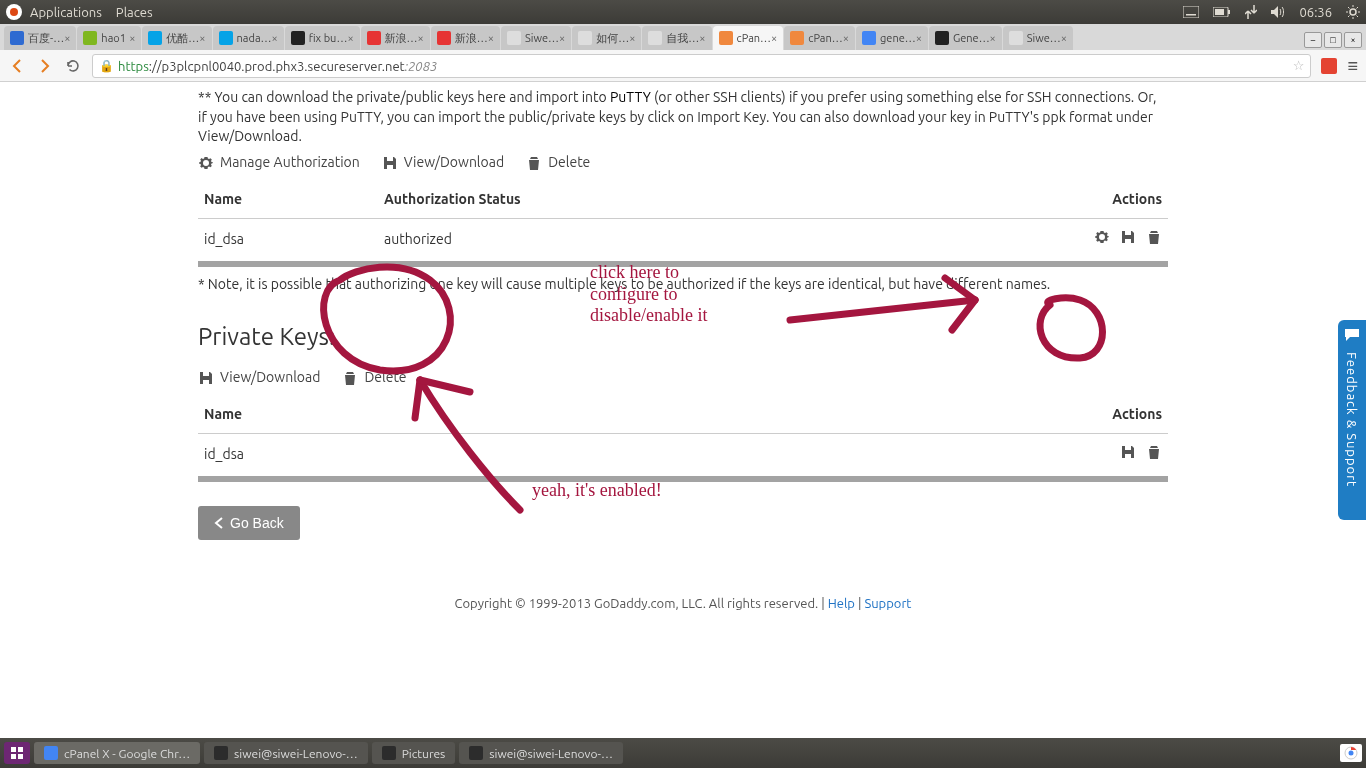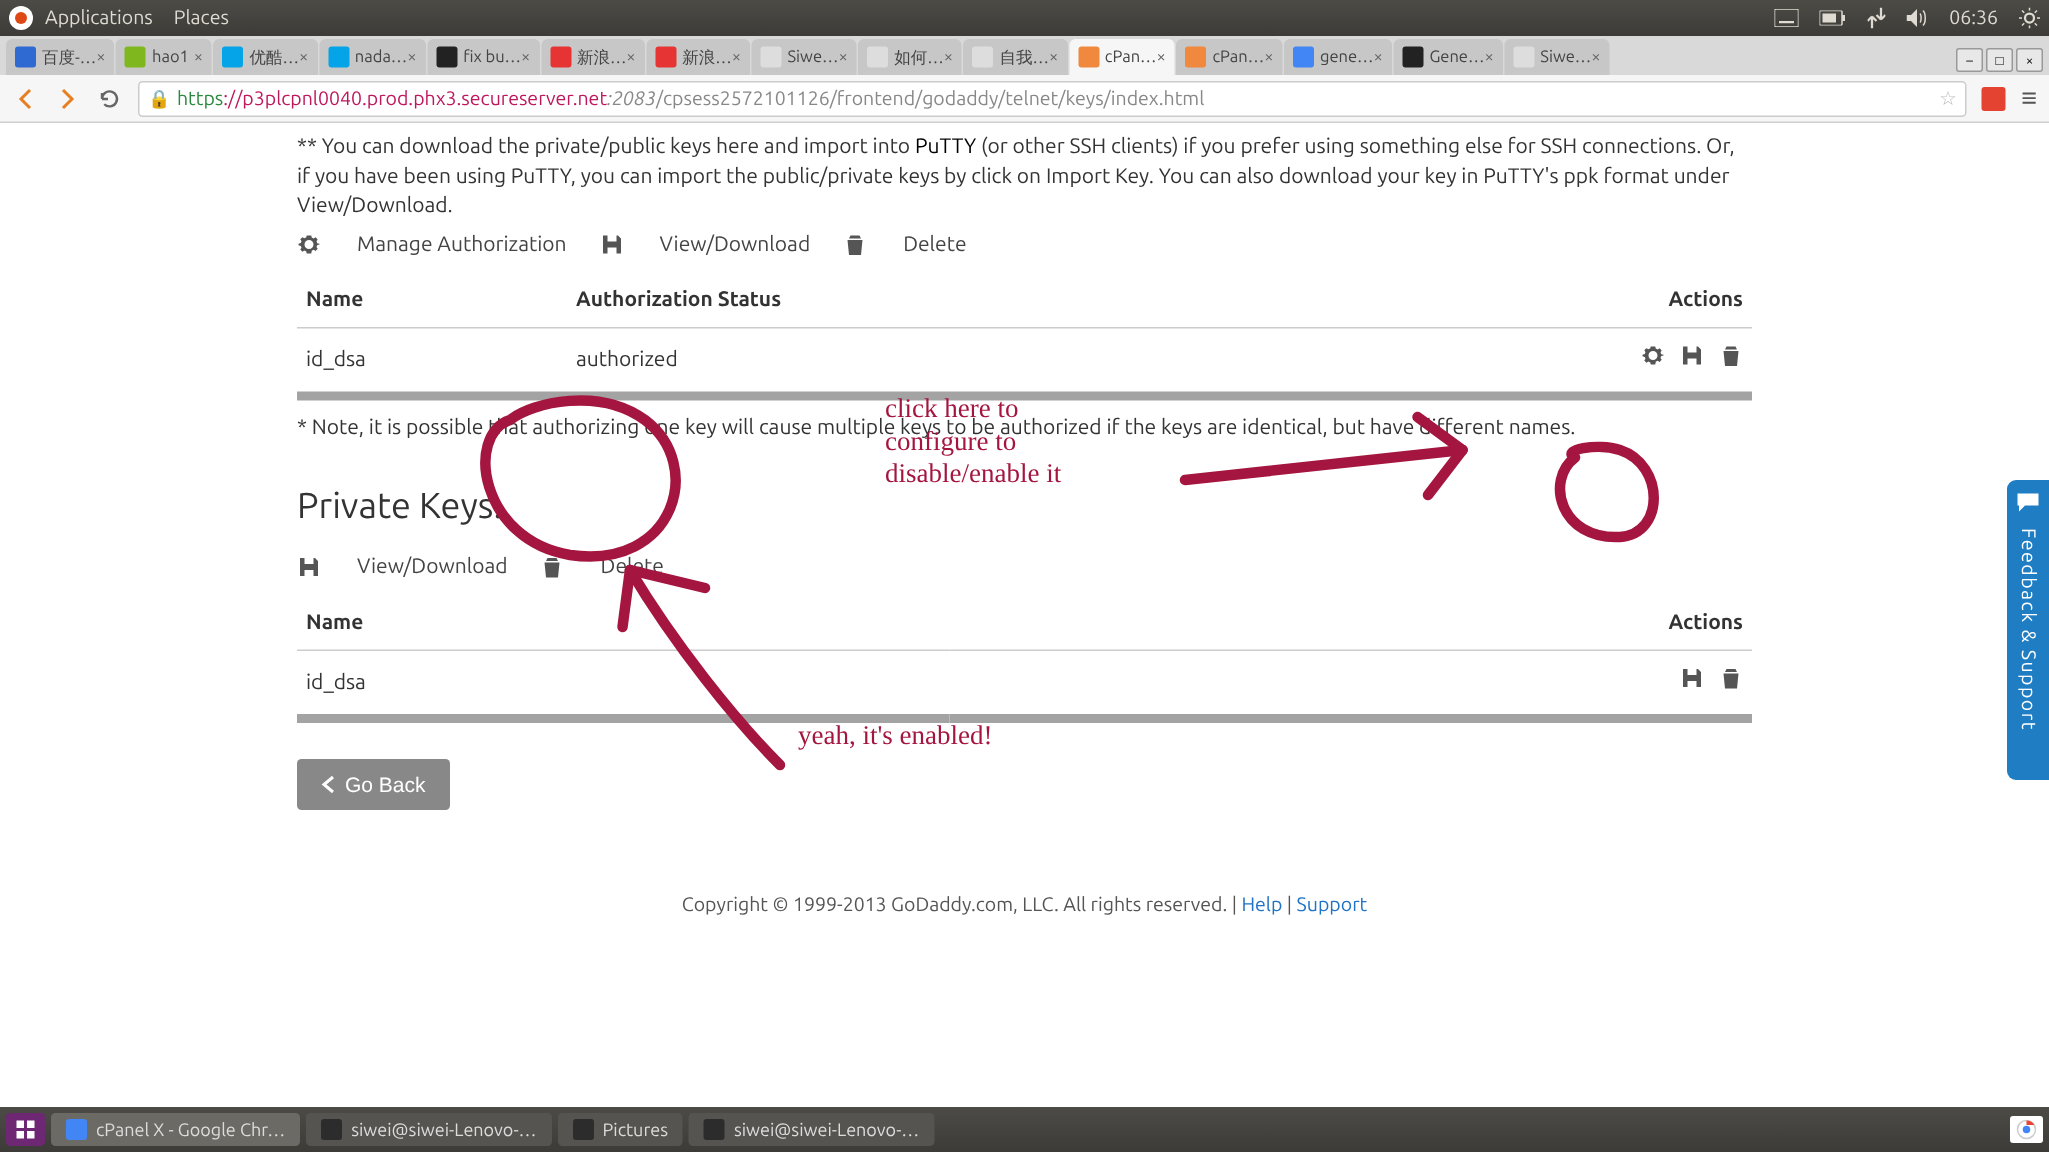--- a/index.html
+++ b/index.html
@@ -25,35 +25,35 @@
 
 
 .omnibar { height:32px; background:#f6f6f6; border-bottom:1px solid #d0d0d0; display:flex; align-items:center; padding:0 8px; gap:10px; }
 .navbtn { width:18px; height:18px; display:flex;align-items:center;justify-content:center;color:#888;}
 .navbtn.back{color:#e67e22;}
 .navbtn.fwd{color:#e67e22;}
 .reload{color:#666;}
 .urlbox { flex:1; height:24px; border:1px solid #ccc; border-radius:3px; background:#fff; display:flex; align-items:center; padding:0 6px; font-size:13px; }
 .urlbox .lock{color:#2b8a3e; font-size:12px;margin-right:4px;}
 .urlbox .proto{color:#2b8a3e;}
-.urlbox .host{color:#be185d;}
+.urlbox .host{color:#404040;}
 .urlbox .path{color:#888;}
 .urlbox .port{color:#888;font-style:italic;}
 .urlbox .star{margin-left:auto;color:#bbb;}
 .omniext{width:16px;height:16px;background:#e44332;border-radius:2px;}
 .hamburger{font-size:18px;color:#555;}
 
 
 .viewport { position:absolute; top:82px; left:0; right:0; bottom:30px; overflow:auto; background:#fff; }
 .cpanel { width:970px; margin:0 auto; padding:0 0 40px 0; color:#333; font-size:14px; line-height:1.4;}
 .cpanel p.intro{margin:6px 0;}
 .cpanel a{color:#000000;text-decoration:none;}
 .cpanel h2{font-size:24px;font-weight:400;color:#333;margin:26px 0 14px;}
 .cpanel .toolbar{display:flex;align-items:center;gap:22px;margin:6px 0 10px;}
-.cpanel .toolbtn{display:flex;align-items:center;gap:24px;color:#444;font-size:14px;}
+.cpanel .toolbtn{display:flex;align-items:center;gap:6px;color:#444;font-size:14px;}
 .cpanel .toolbtn svg{width:16px;height:16px;fill:#555;}
 .cpanel table{width:100%;border-collapse:collapse;font-size:14px;}
 .cpanel th{text-align:left;font-weight:700;padding:8px 6px;border-bottom:1px solid #ccc;}
 .cpanel th.actions,.cpanel td.actions{text-align:right;}
 .cpanel td{padding:10px 6px;border-bottom:6px solid #a3a3a3;}
 .cpanel .actions svg{width:16px;height:16px;fill:#555;margin-left:10px;cursor:pointer;}
 .cpanel .note{font-size:14px;color:#333;margin:8px 0 0;}
 .cpanel .goback{display:inline-flex;align-items:center;gap:6px;background:#888;color:#fff;border:none;padding:9px 16px;border-radius:3px;font-size:14px;margin-top:24px;}
 .footer{text-align:center;color:#555;font-size:13px;margin-top:54px;}
 .footer a{color:#1f72c4;}
@@ -211,21 +211,20 @@
   <div class="navbtn reload">
     <svg width="16" height="16" viewBox="0 0 16 16">
         <path d="M3 8a5 5 0 1 1 1.5 3.5M3 8V4M3 8h4" stroke="currentColor" stroke-width="1.6" fill="none"></path>
       </svg>
   </div>
   <div class="urlbox">
     <span class="lock">🔒</span>
     <span class="proto">https</span>
       <span class="host">://p3plcpnl0040.prod.phx3.secureserver.net</span>
       <span class="port">:2083</span>
-      <span class="path">/cpsess2572101126/frontend/godaddy/telnet/keys/index.html</span>
     <span class="star">☆</span>
   </div>
   <div class="omniext"></div>
   <div class="hamburger">≡</div>
 </div>
 
 <div class="viewport">
   <div class="cpanel">
     <p class="intro">
       <span>** You can download the private/public keys here and import into </span><a href="#">PuTTY</a><span> (or other SSH clients) if you prefer using something else for SSH connections. Or, if you have been using PuTTY, you can import the public/private keys by click on Import Key. You can also download your key in PuTTY's ppk format under View/Download.</span>

